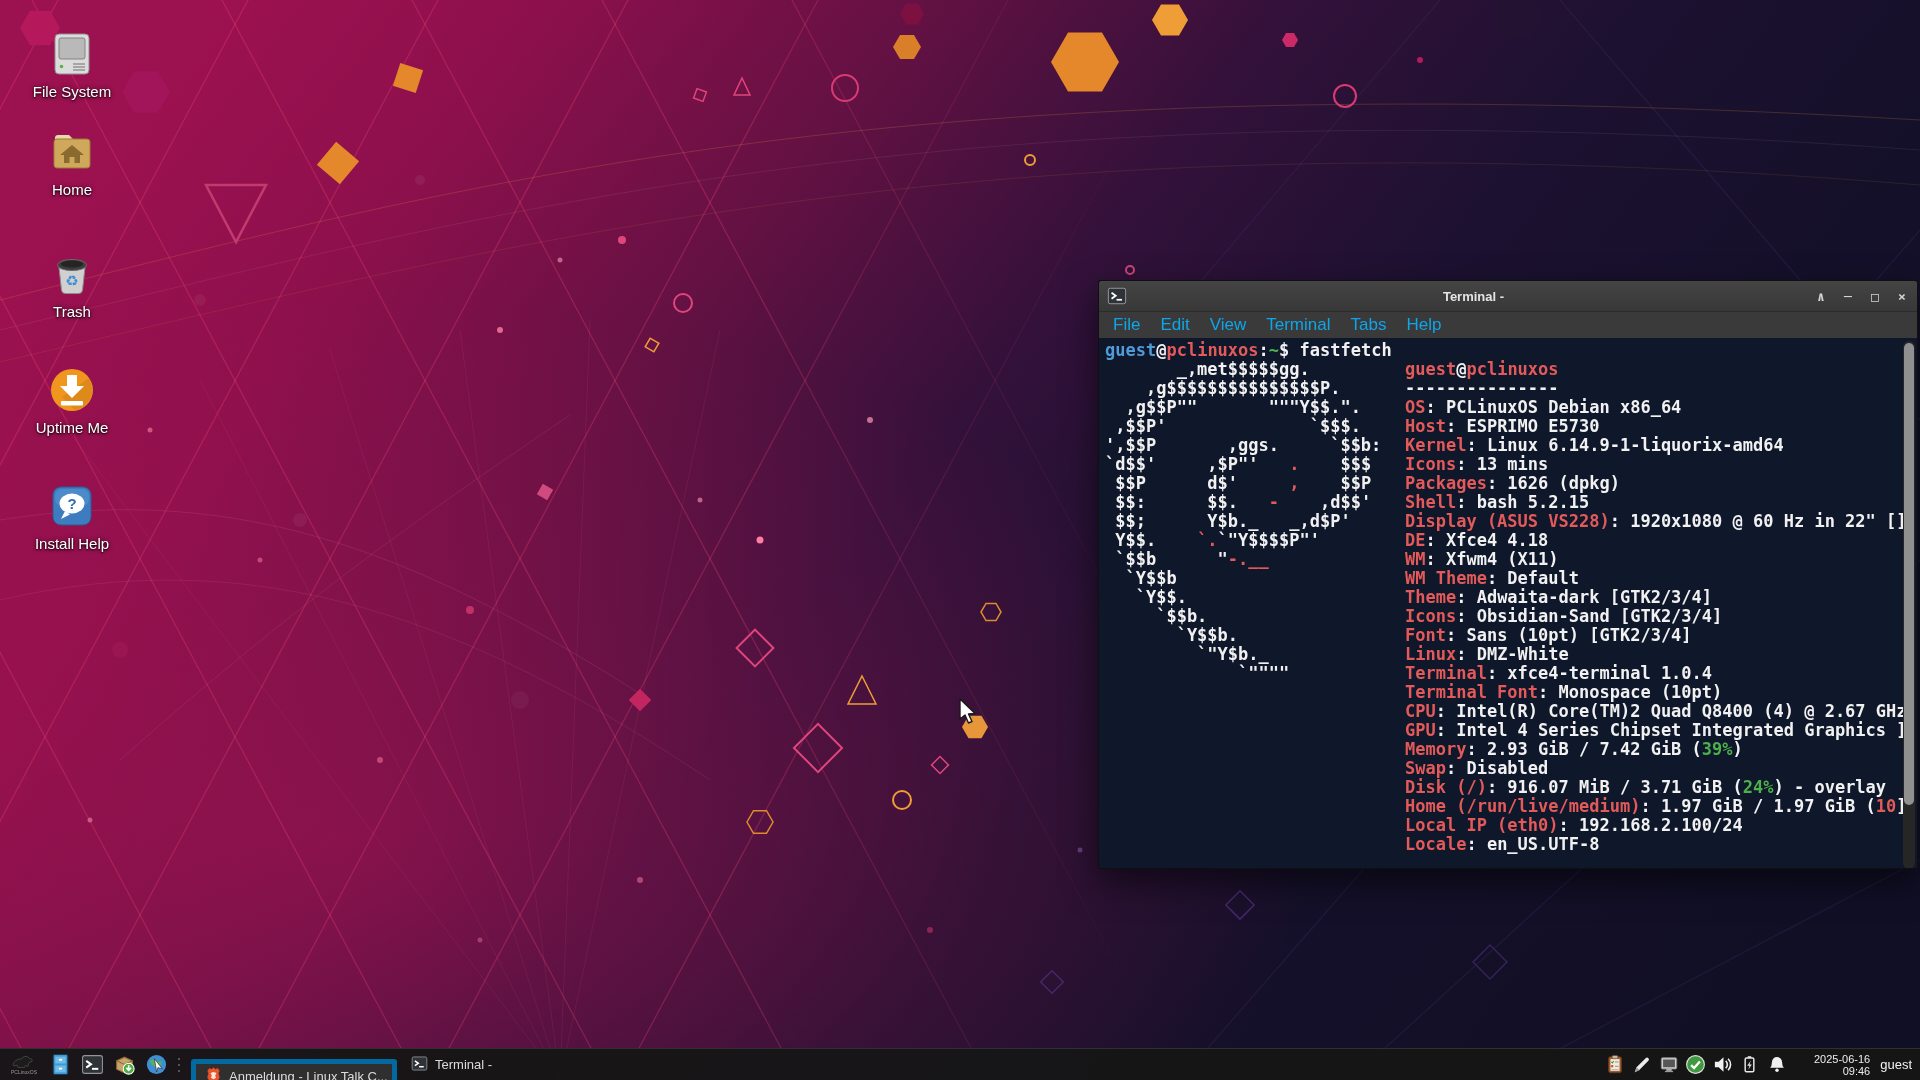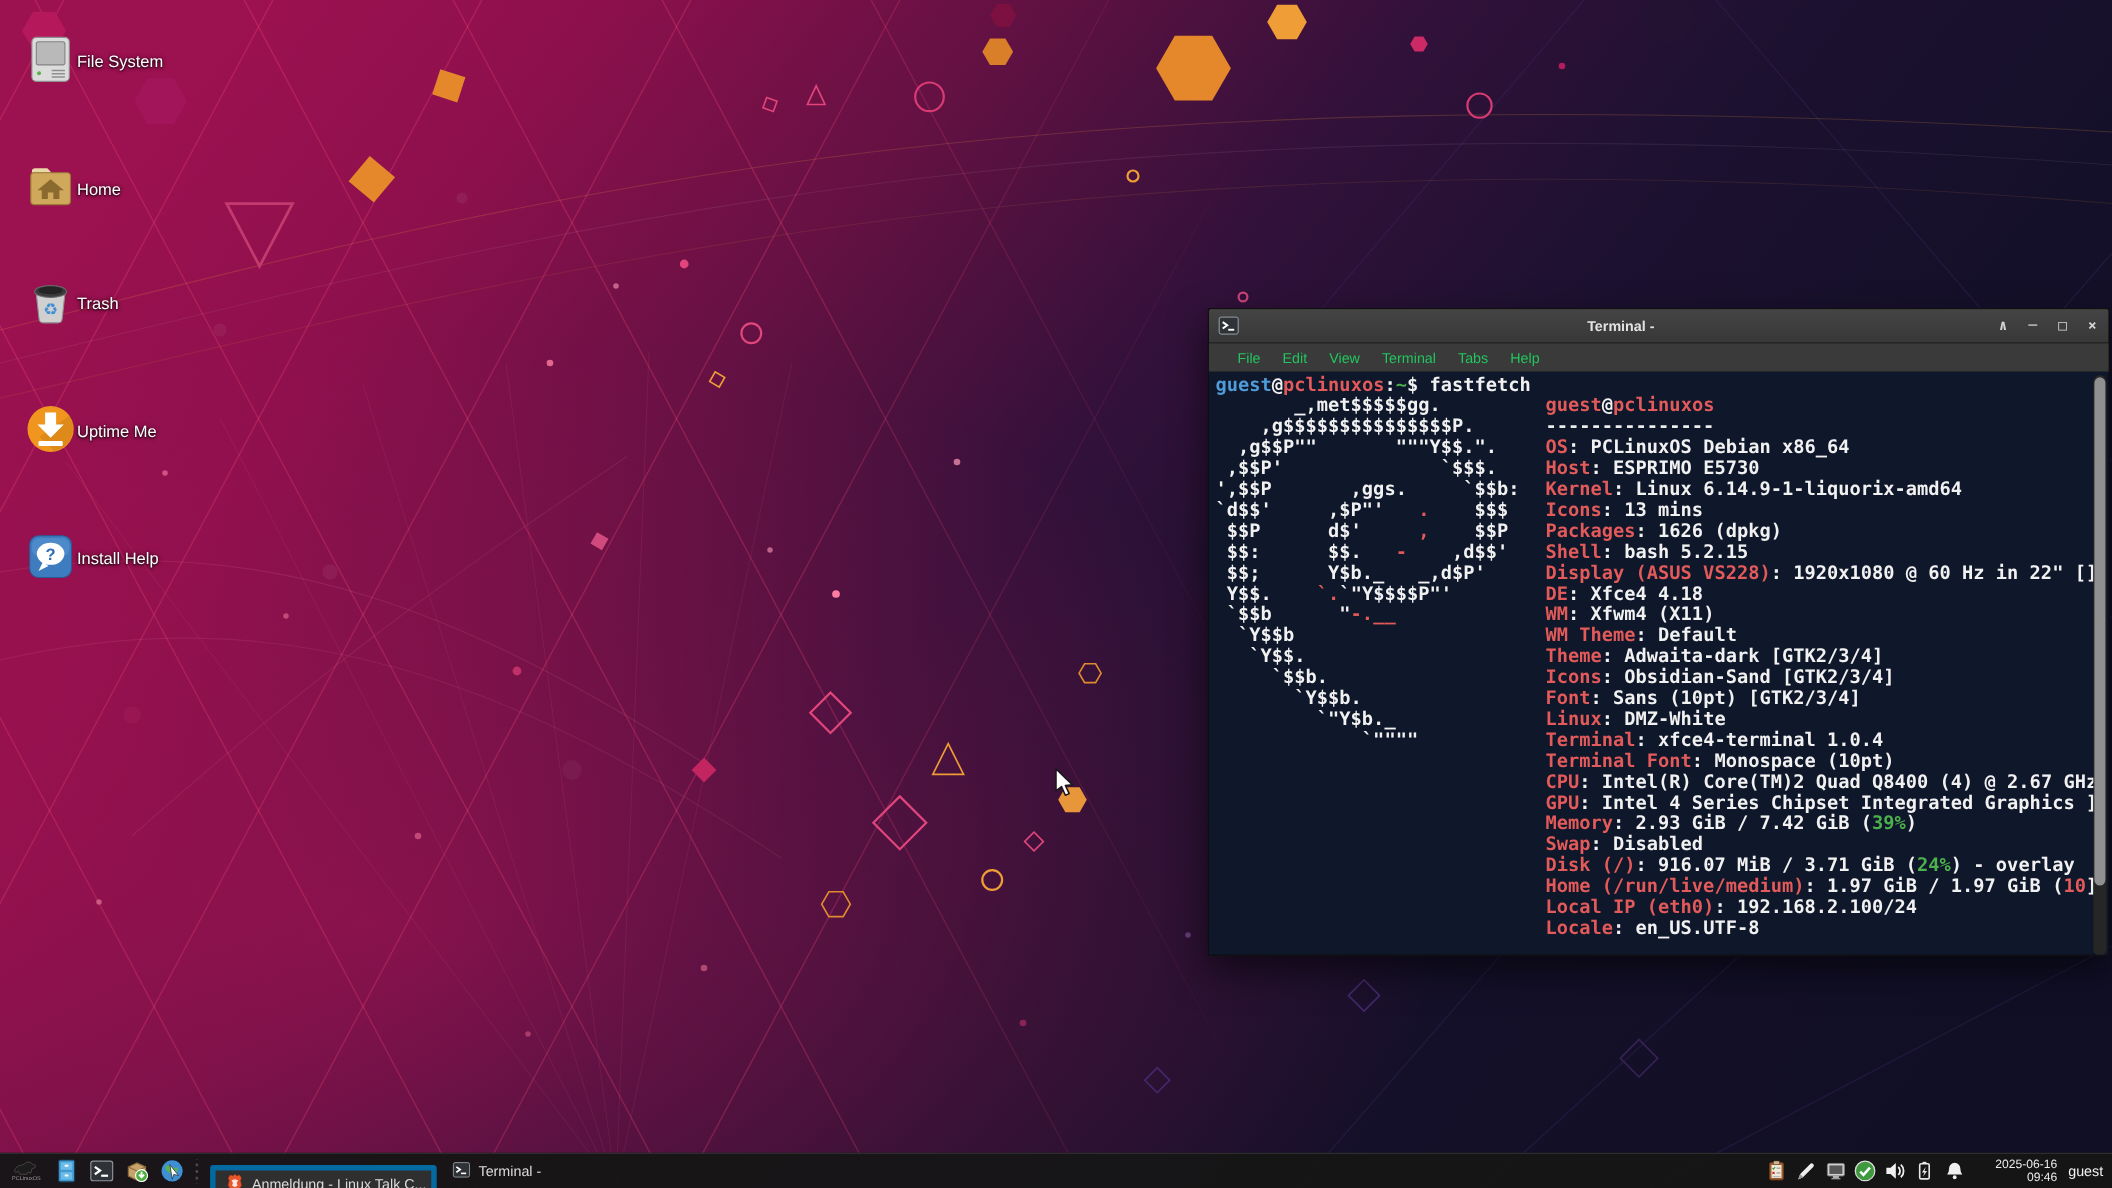--- a/index.html
+++ b/index.html
@@ -2,41 +2,41 @@
 <html><head>
 <meta charset="utf-8">
 <style>
   html,body{margin:0;padding:0;background:#000;}
   .screen{position:relative;width:1920px;height:1080px;overflow:hidden;
           font-family:"Liberation Sans",sans-serif;}
   .wallpaper{position:absolute;inset:0;}
 
   
   .desk-icons{position:absolute;left:22px;top:0;width:100px;}
-  .desk-icon{position:absolute;left:0;width:100px;display:flex;flex-direction:row;
+  .desk-icon{position:absolute;left:0;width:100px;display:flex;flex-direction:column;
              align-items:center;cursor:default;}
   .di-art{width:48px;height:48px;display:block;}
   .di-label{margin-top:5px;font-size:15px;color:#fff;
             text-shadow:0 1px 2px rgba(0,0,0,.95),0 0 4px rgba(0,0,0,.7);white-space:nowrap;}
 
   
   .term-win{position:absolute;left:1098px;top:280px;width:820px;height:589px;
             border:1px solid #101010;border-radius:2px 2px 0 0;
             box-shadow:0 14px 34px rgba(0,0,0,.55);box-sizing:border-box;
             display:flex;flex-direction:column;background:#000;}
   .titlebar{height:30px;background:linear-gradient(#444,#383838);
             border-bottom:1px solid #2b2b2b;display:flex;align-items:center;
             padding:0 8px;flex:0 0 auto;border-radius:2px 2px 0 0;}
   .tb-icon{width:20px;height:20px;margin-right:6px;flex:0 0 auto;}
   .tb-title{flex:1;text-align:center;color:#e3e3e3;font-weight:bold;font-size:13px;}
   .tb-controls{display:flex;gap:13px;align-items:center;flex:0 0 auto;
                font-family:"DejaVu Sans Mono",monospace;color:#d5d5d5;font-size:13px;}
   .tb-controls span{width:14px;text-align:center;cursor:pointer;font-weight:bold;}
   .menubar{height:26px;background:#3a3a3a;display:flex;align-items:center;
-           padding-left:16px;flex:0 0 auto;font-size:13px;color:#22c55e;}
+           padding-left:4px;flex:0 0 auto;font-size:17px;color:#0ea5e9;}
   .menubar span{padding:3px 10px;cursor:pointer;}
   .term-body{position:relative;flex:1;background:#0f172a;overflow:hidden;}
   .term-body pre{position:absolute;margin:0;font-family:"DejaVu Sans Mono",monospace;
                  font-size:17px;line-height:19px;font-weight:700;white-space:pre;}
   #term-left{left:6px;top:3px;}
   #term-right{left:306px;top:22px;}
   .c-fg{color:var(--t-fg);} .c-fgb{color:var(--t-fg);}
   .c-red{color:var(--t-red);} .c-redb{color:var(--t-red);}
   .c-green{color:var(--t-green);} .c-blueb{color:var(--t-blue);}
   .term-scroll{position:absolute;right:2px;top:3px;width:12px;height:528px;
@@ -215,21 +215,21 @@
           <g stroke="#8f8f8f" stroke-width="1.4">
             <line x1="25" y1="34" x2="37" y2="34"></line>
               <line x1="25" y1="37" x2="37" y2="37"></line>
               <line x1="25" y1="40" x2="37" y2="40"></line>
           </g>
         </svg>
       </span>
       <span class="di-label">File System</span>
     </div>
 
-    <div class="desk-icon" style="top:146px">
+    <div class="desk-icon" style="top:128px">
       <span class="di-art">
         <svg width="48" height="48" viewBox="0 0 48 48">
           <path d="M7 14 v-4 a3 3 0 0 1 3 -3 h11 l4 4 h-18 z" fill="#e9d8a8"></path>
           <rect x="6" y="11" width="36" height="29" rx="3" fill="#cfa85c" stroke="#9a7a36"></rect>
           <path d="M24 17 L36 27 h-4 v8 H16 v-8 h-4 Z" fill="#8a6a2e"></path>
           <rect x="21.5" y="29" width="5" height="6" fill="#cfa85c"></rect>
         </svg>
       </span>
       <span class="di-label">Home</span>
     </div>

